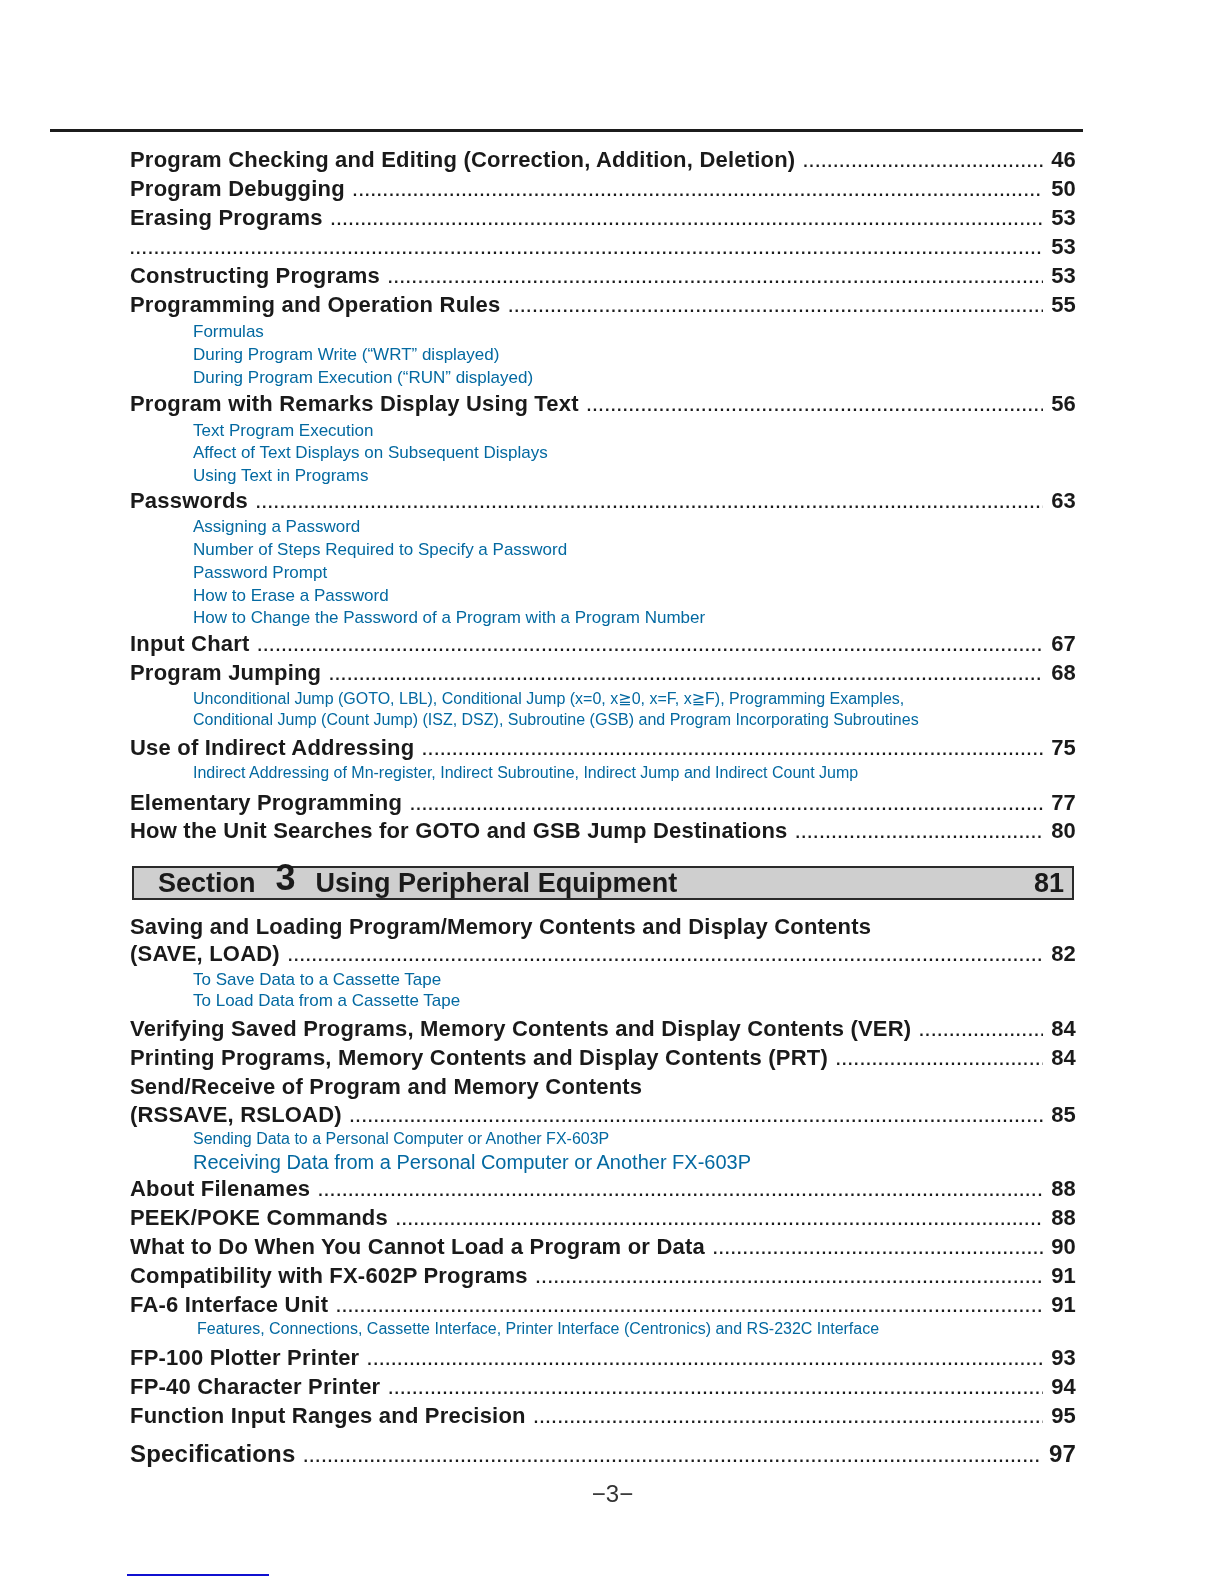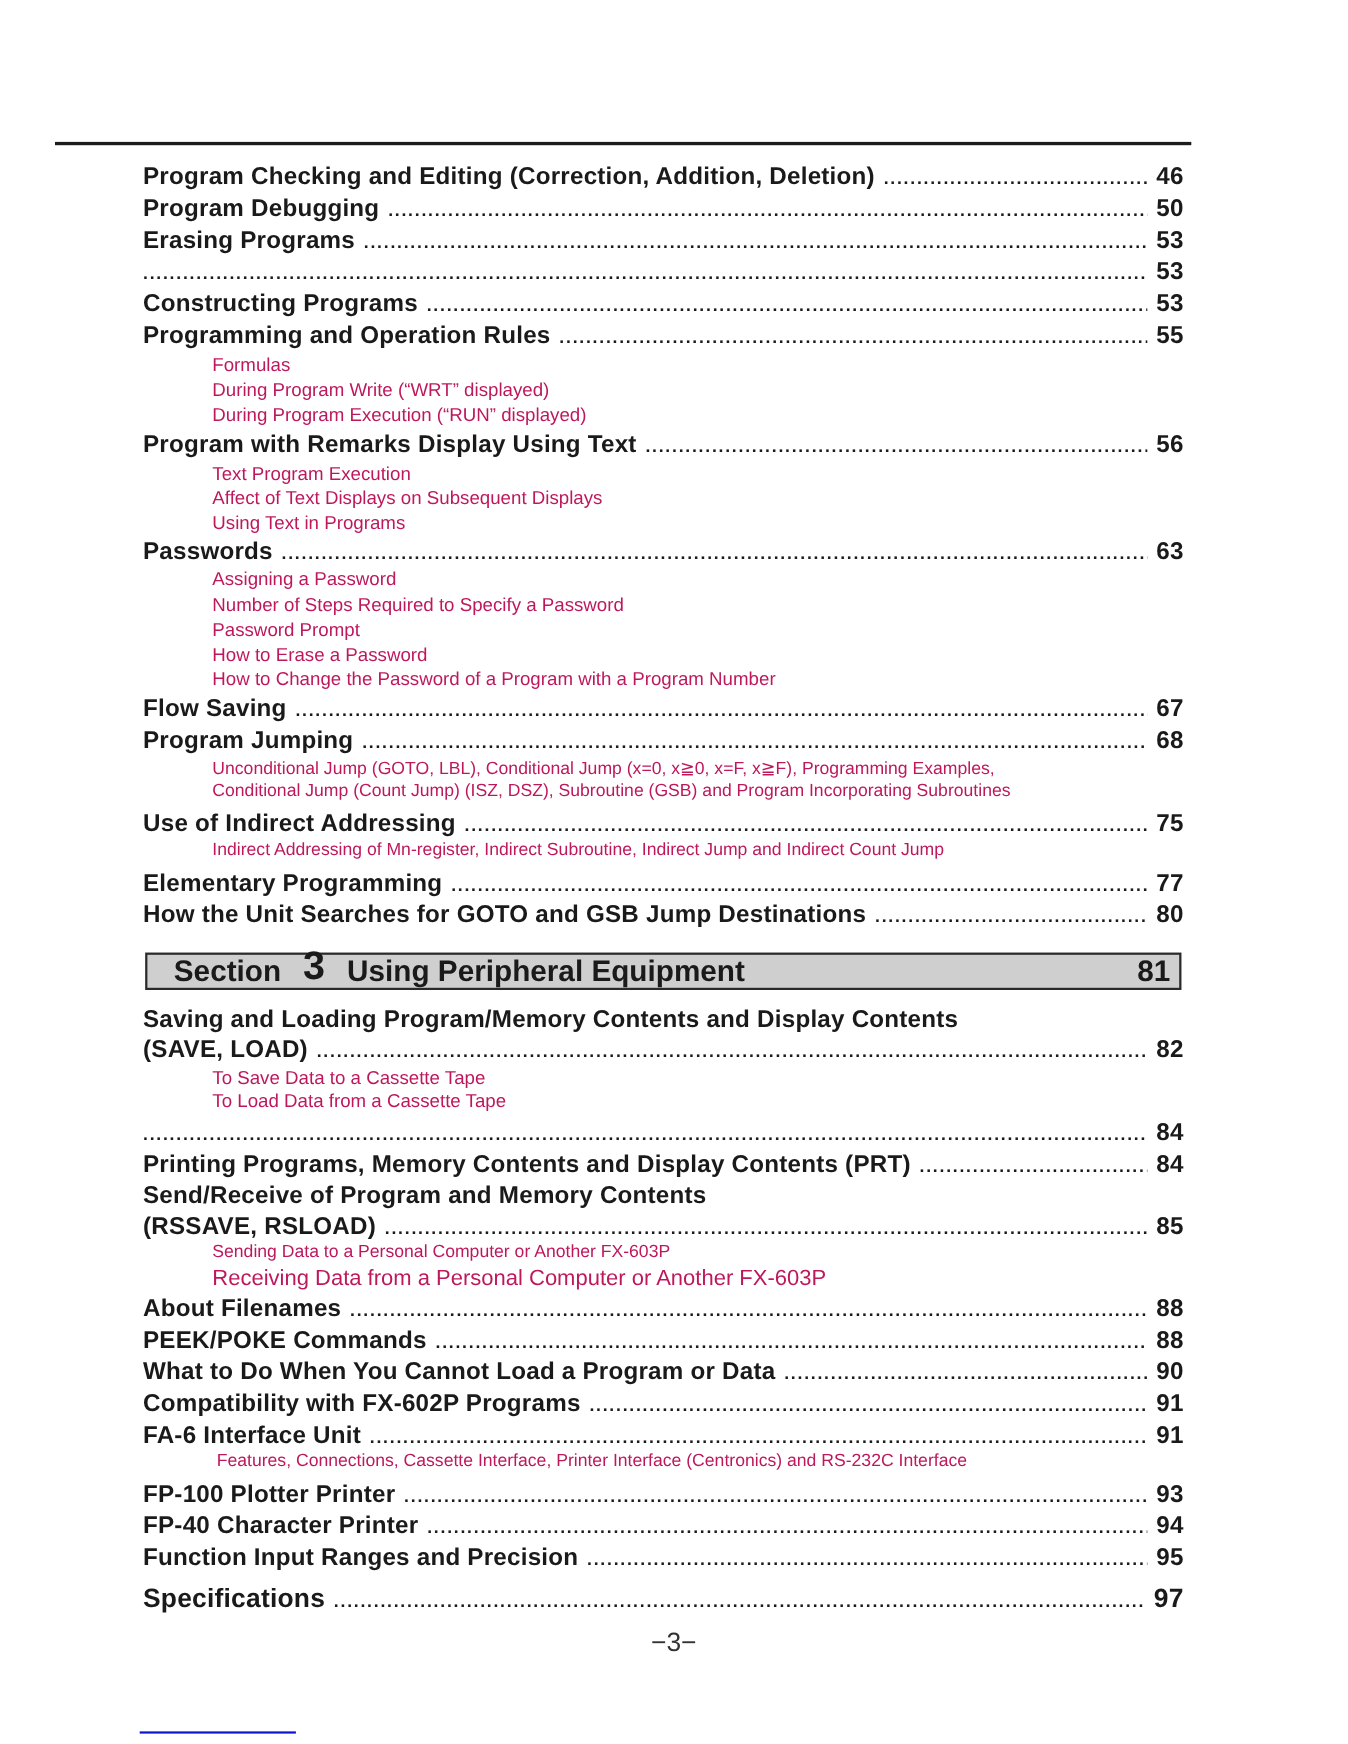--- a/index.html
+++ b/index.html
@@ -7,21 +7,21 @@
          font-family: "Liberation Sans", sans-serif; color: #1a1a1a; }
   .top-rule { position: absolute; left: 50px; top: 129px; width: 1033px; height: 3px; background: #1c1c1c; }
   .toc { position: absolute; left: 0; top: 0; width: 1225px; }
   .entry { position: absolute; left: 130px; width: 946px; height: 28px; display: flex; align-items: baseline;
            font-weight: bold; font-size: 22px; letter-spacing: 0.2px; white-space: nowrap; }
   .entry .title { flex: 0 0 auto; padding-right: 8px; }
   .entry .leader { flex: 1 1 auto; overflow: hidden; font-weight: bold; font-size: 16px; letter-spacing: 1.6px;
                    color: #1a1a1a; }
   .entry .leader::before { content: "................................................................................................................................................................................................................"; }
   .entry .page { flex: 0 0 auto; padding-left: 8px; }
-  .sub { position: absolute; left: 193px; font-size: 17px; color: #be185d; white-space: nowrap; font-weight: normal; }
+  .sub { position: absolute; left: 193px; font-size: 17px; color: #0369a1; white-space: nowrap; font-weight: normal; }
   .section-bar { position: absolute; left: 132px; top: 866px; width: 942px; height: 34px;
                  background: #cfcfcf; border: 2px solid #2a2a2a; box-sizing: border-box;
                  display: flex; align-items: center; font-weight: bold; font-size: 27px; }
   .section-bar .lbl { margin-left: 24px; }
   .section-bar .num { font-size: 36px; margin-left: 20px; margin-right: 20px; margin-top: -10px; }
   .section-bar .ttl { flex: 1 1 auto; }
   .section-bar .pg { margin-right: 8px; }
   .footer { position: absolute; left: 0; width: 1225px; top: 1480px; text-align: center; font-size: 24px; color: #333; }
   .blue-line { position: absolute; left: 127px; top: 1574px; width: 142px; height: 2px; background: #1010d0; }
 </style>
@@ -79,21 +79,21 @@
       <span class="leader"></span>
       <span class="page">63</span>
     </div>
   <div class="sub" style="top:517px">Assigning a Password</div>
   <div class="sub" style="top:540px">Number of Steps Required to Specify a Password</div>
   <div class="sub" style="top:563px">Password Prompt</div>
   <div class="sub" style="top:586px">How to Erase a Password</div>
   <div class="sub" style="top:608px">How to Change the Password of a Program with a Program Number</div>
 
   <div class="entry" style="top:631px">
-      <span class="title">Flow Saving</span>
+      <span class="title">Input Chart</span>
       <span class="leader"></span>
       <span class="page">67</span>
     </div>
   <div class="entry" style="top:660px">
       <span class="title">Program Jumping</span>
       <span class="leader"></span>
       <span class="page">68</span>
     </div>
   <div class="sub" style="top:689px; font-size:16px">Unconditional Jump (GOTO, LBL), Conditional Jump (x=0, x≧0, x=F, x≧F), Programming Examples,</div>
   <div class="sub" style="top:711px; font-size:16px">Conditional Jump (Count Jump) (ISZ, DSZ), Subroutine (GSB) and Program Incorporating Subroutines</div>
@@ -128,20 +128,21 @@
     </div>
   <div class="entry" style="top:941px">
       <span class="title">(SAVE, LOAD)</span>
       <span class="leader"></span>
       <span class="page">82</span>
     </div>
   <div class="sub" style="top:970px">To Save Data to a Cassette Tape</div>
   <div class="sub" style="top:991px">To Load Data from a Cassette Tape</div>
 
   <div class="entry" style="top:1016px">
+      <span class="title">Verifying Saved Programs, Memory Contents and Display Contents (VER)</span>
       <span class="leader"></span>
       <span class="page">84</span>
     </div>
   <div class="entry" style="top:1045px">
       <span class="title">Printing Programs, Memory Contents and Display Contents (PRT)</span>
       <span class="leader"></span>
       <span class="page">84</span>
     </div>
 
   <div class="entry" style="top:1074px">

